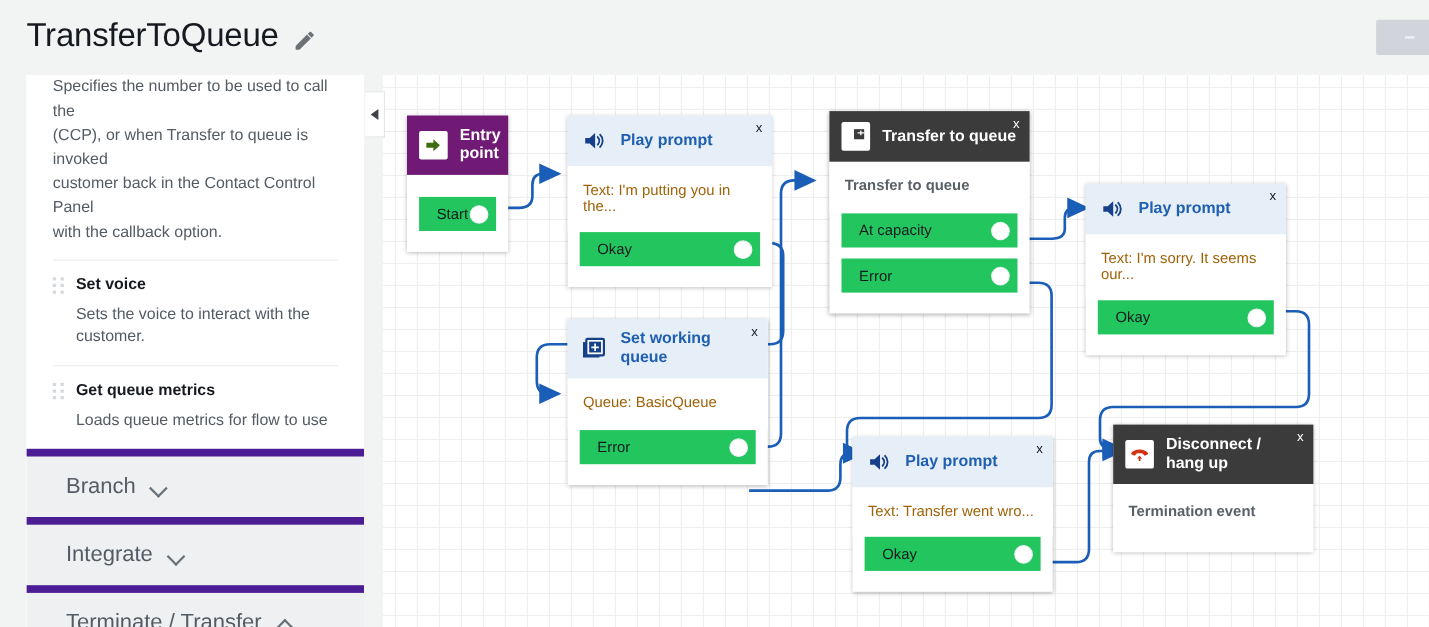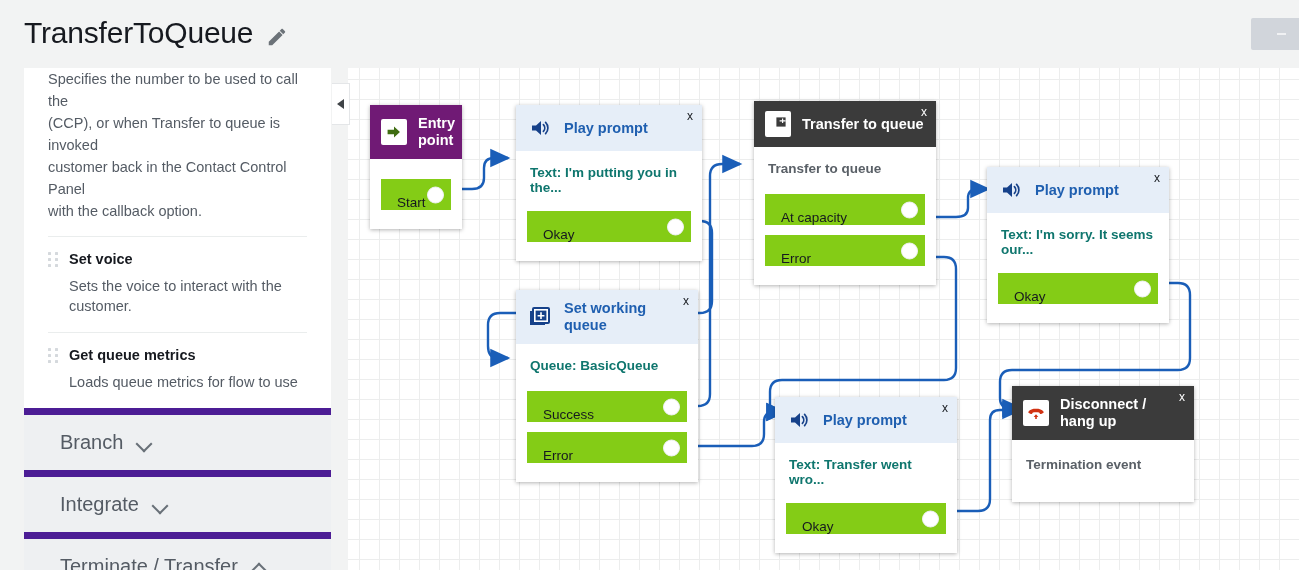--- a/index.html
+++ b/index.html
@@ -140,29 +140,29 @@
   .node-head.blue .node-close { color: #16191f; }
   .node-head.dark .node-close { color: #ffffff; }
   .node-icon {
     width: 26px; height: 26px; flex: 0 0 26px;
     background: #ffffff; border-radius: 2px;
     display: flex; align-items: center; justify-content: center;
   }
   .node-head.blue .node-icon { background: transparent; }
   .node-body {
     padding: 14px 14px 16px 14px;
-    font-size: 13.5px; color: #0f766e; font-weight: bold;
+    font-size: 13.5px; color: #a16207; font-weight: normal;
     background: #ffffff;
   }
   .node-body.plain { font-weight: bold; color: #5a6067; }
   .port-row {
     position: relative;
     height: 31px; margin: 0 11px 10px 11px;
-    background: #84cc16;
-    display: flex; align-items: flex-end;
+    background: #22c55e;
+    display: flex; align-items: center;
     padding-left: 16px;
   }
   .port-label { font-size: 13.5px; color: #16191f; }
   .port-dot {
     position: absolute; right: 7px; top: 50%;
     transform: translateY(-50%);
     width: 17px; height: 17px; border-radius: 50%;
     background: #ffffff; border: 1px solid #eef1f4;
     cursor: pointer;
   }
@@ -373,24 +373,20 @@
           <rect x="5" y="3" width="16" height="15" rx="1" fill="#ffffff" stroke="#16418a" stroke-width="2"></rect>
           <rect x="7.6" y="5.6" width="10.8" height="9.8" fill="#16418a"></rect>
           <path d="M12.2 7.3h1.6v2.6h2.6v1.6h-2.6v2.6h-1.6v-2.6H9.6V9.9h2.6z" fill="#ffffff"></path>
         </svg>
       </span>
       <span class="node-title">Set working queue</span>
       <span class="node-close">x</span>
     </div>
     <div class="node-body" style="padding:14px 14px 18px 14px;">Queue: BasicQueue</div>
     <div class="port-row">
-      <span class="port-label">Success</span>
-      <span class="port-dot"></span>
-    </div>
-    <div class="port-row">
       <span class="port-label">Error</span>
       <span class="port-dot"></span>
     </div>
     <div class="node-foot-pad"></div>
   </div>
 
   <div class="node" style="left:427px; top:329px; width:182px;">
     <div class="node-head blue">
       <span class="node-icon">
         <svg width="24" height="24" viewBox="0 0 24 24">

